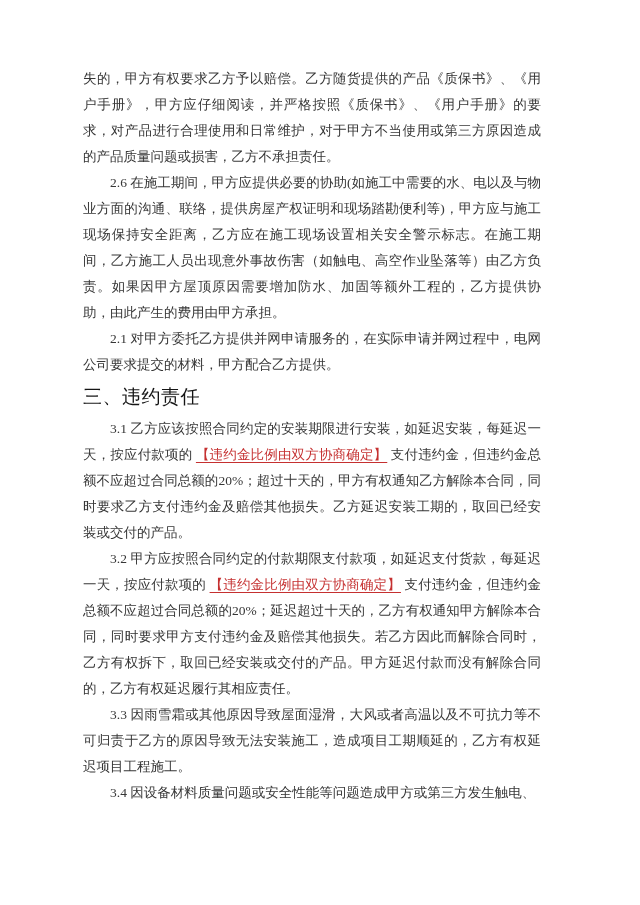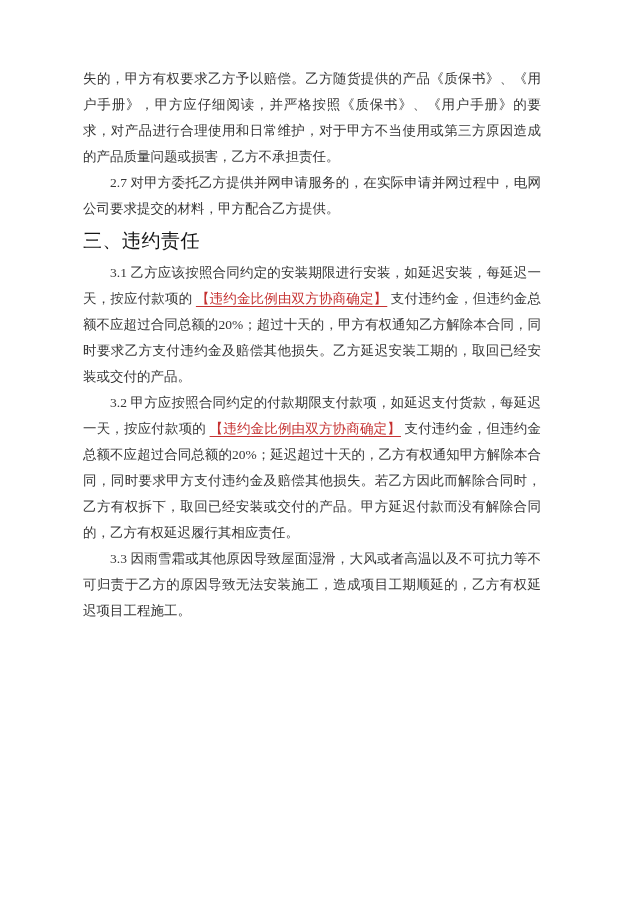--- a/index.html
+++ b/index.html
@@ -49,19 +49,21 @@
     text-decoration-color: var(--accent-red, #c53030);
     text-underline-offset: 3px;
   }
 </style>
 </head>
 <body style="background: rgb(255, 255, 255);">
 
 <div class="page">
   <div class="doc">
       <p class="body"><span>失的，甲方有权要求乙方予以赔偿。乙方随货提供的产品《质保书》、《用户手册》，甲方应仔细阅读，并严格按照《质保书》、《用户手册》的要求，对产品进行合理使用和日常维护，对于甲方不当使用或第三方原因造成的产品质量问题或损害，乙方不承担责任。</span></p>
-      <p class="body indent"><span>2.7 对甲方委托乙方提供并网申请服务的，在实际申请并网过程中，电网公司要求提交的材料，甲方配合乙方提供。</span></p>
+      <p class="body indent"><span>2.6 在施工期间，甲方应提供必要的协助(如施工中需要的水、电以及与物业方面的沟通、联络，提供房屋产权证明和现场踏勘便利等)，甲方应与施工现场保持安全距离，乙方应在施工现场设置相关安全警示标志。在施工期间，乙方施工人员出现意外事故伤害（如触电、高空作业坠落等）由乙方负责。如果因甲方屋顶原因需要增加防水、加固等额外工程的，乙方提供协助，由此产生的费用由甲方承担。</span></p>
+      <p class="body indent"><span>2.1 对甲方委托乙方提供并网申请服务的，在实际申请并网过程中，电网公司要求提交的材料，甲方配合乙方提供。</span></p>
       <h2 class="heading"><span>三、违约责任</span></h2>
       <p class="body indent"><span>3.1 乙方应该按照合同约定的安装期限进行安装，如延迟安装，每延迟一天，按应付款项的 </span><span class="red-term">【违约金比例由双方协商确定】</span><span> 支付违约金，但违约金总额不应超过合同总额的20%；超过十天的，甲方有权通知乙方解除本合同，同时要求乙方支付违约金及赔偿其他损失。乙方延迟安装工期的，取回已经安装或交付的产品。</span></p>
       <p class="body indent"><span>3.2 甲方应按照合同约定的付款期限支付款项，如延迟支付货款，每延迟一天，按应付款项的 </span><span class="red-term">【违约金比例由双方协商确定】</span><span> 支付违约金，但违约金总额不应超过合同总额的20%；延迟超过十天的，乙方有权通知甲方解除本合同，同时要求甲方支付违约金及赔偿其他损失。若乙方因此而解除合同时，乙方有权拆下，取回已经安装或交付的产品。甲方延迟付款而没有解除合同的，乙方有权延迟履行其相应责任。</span></p>
       <p class="body indent"><span>3.3 因雨雪霜或其他原因导致屋面湿滑，大风或者高温以及不可抗力等不可归责于乙方的原因导致无法安装施工，造成项目工期顺延的，乙方有权延迟项目工程施工。</span></p>
+      <p class="body indent"><span>3.4 因设备材料质量问题或安全性能等问题造成甲方或第三方发生触电、</span></p>
     </div>
 </div>
 
 </body></html>

